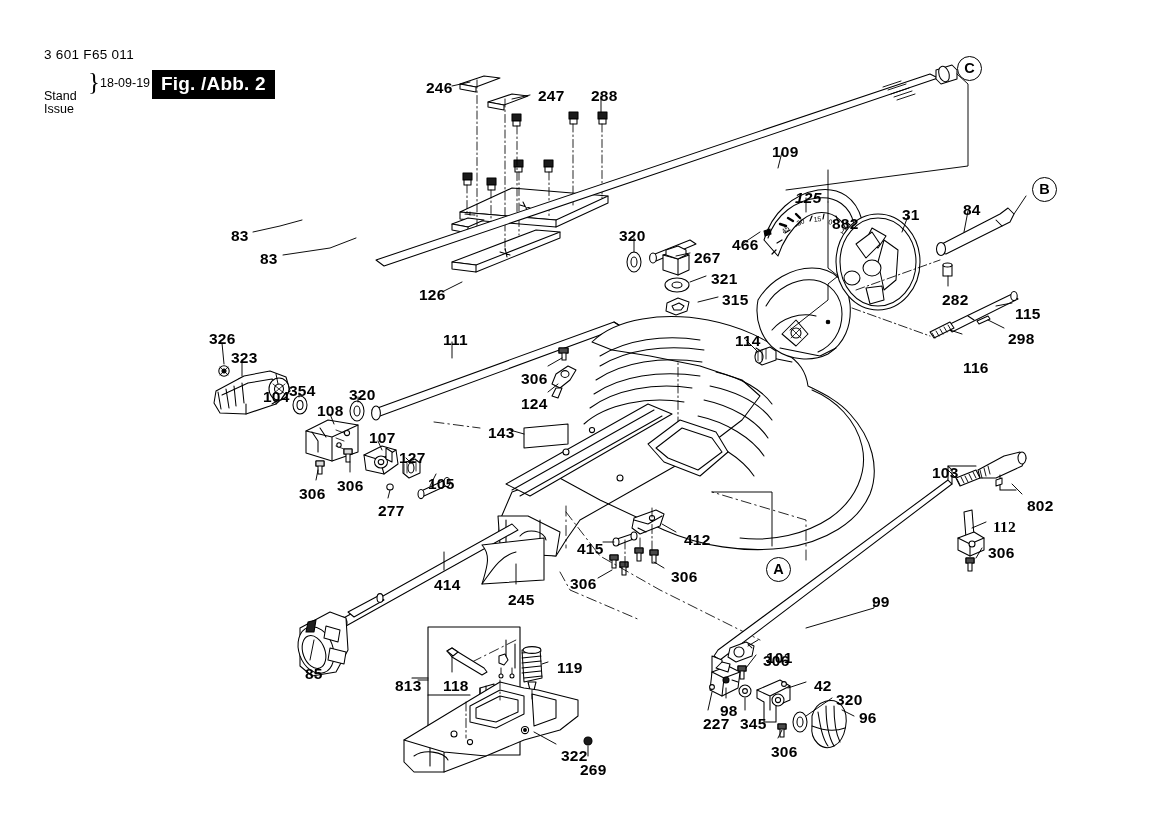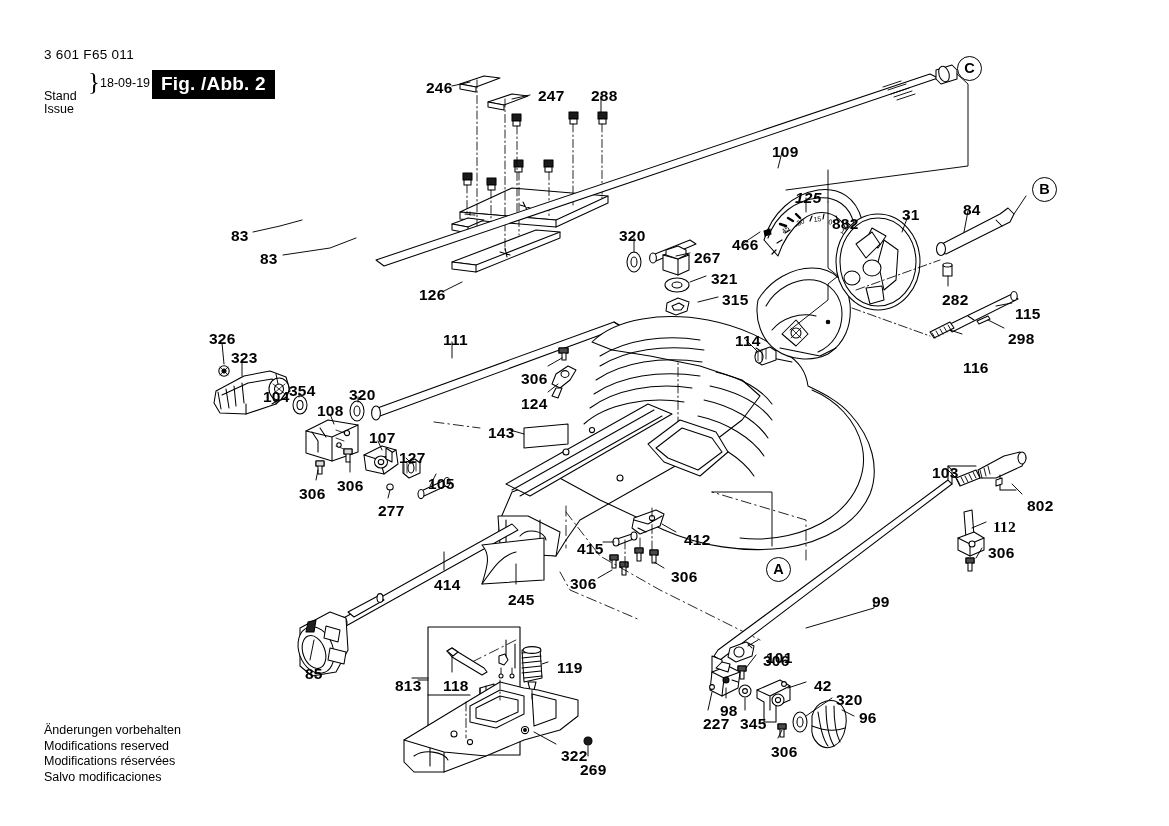--- a/index.html
+++ b/index.html
@@ -714,20 +714,14 @@
       <div class="lbl" style="left: 1027px; top: 498px;">802</div>
       <div class="lbl" style="left: 993px; top: 519px; font-family: Liberation Serif, serif;">112</div>
       <div class="lbl" style="left: 988px; top: 545px;">306</div>
     </div>
   <div id="letters">
       <div class="circ" style="left: 957px; top: 56px;">C</div>
       <div class="circ" style="left: 1032px; top: 177px;">B</div>
       <div class="circ" style="left: 766px; top: 557px;">A</div>
     </div>
 
-  <div class="footer">
-    <div>Änderungen vorbehalten</div>
-    <div>Modifications reserved</div>
-    <div>Modifications réservées</div>
-    <div>Salvo modificaciones</div>
-  </div>
 
 </div>
 
 </body></html>

